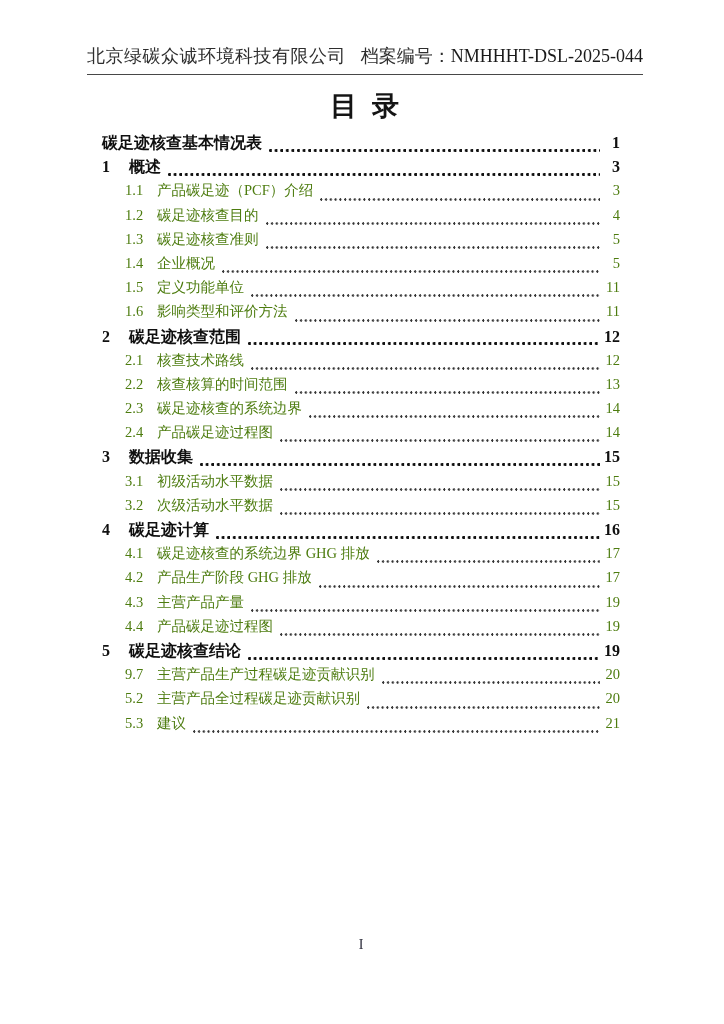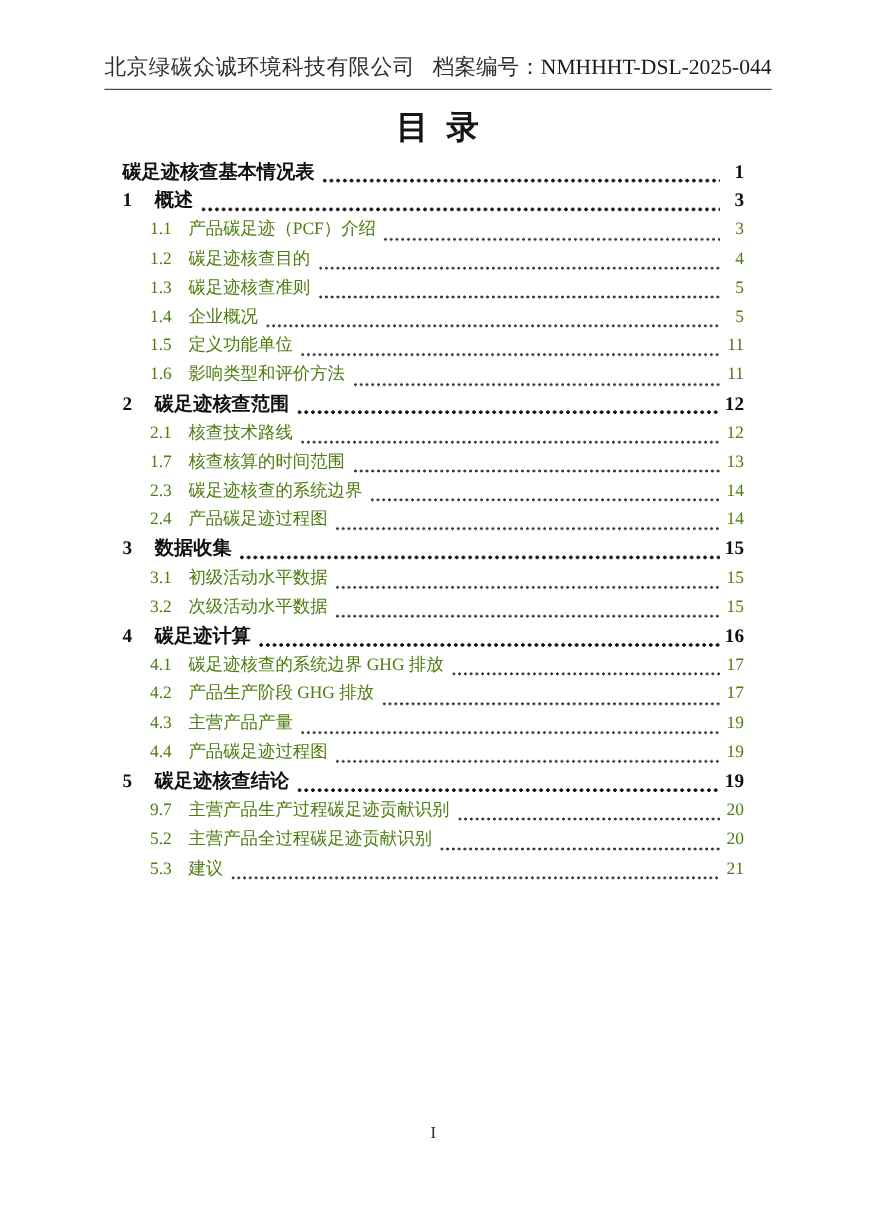--- a/index.html
+++ b/index.html
@@ -207,21 +207,21 @@
       <span class="leader"></span>
       <span class="page-num">12</span>
     </div>
       <div class="toc-row sub">
       <span class="num">2.1</span>
       <span class="title">核查技术路线</span>
       <span class="leader"></span>
       <span class="page-num">12</span>
     </div>
       <div class="toc-row sub">
-      <span class="num">1.7</span>
+      <span class="num">2.2</span>
       <span class="title">核查核算的时间范围</span>
       <span class="leader"></span>
       <span class="page-num">13</span>
     </div>
       <div class="toc-row sub">
       <span class="num">2.3</span>
       <span class="title">碳足迹核查的系统边界</span>
       <span class="leader"></span>
       <span class="page-num">14</span>
     </div>

